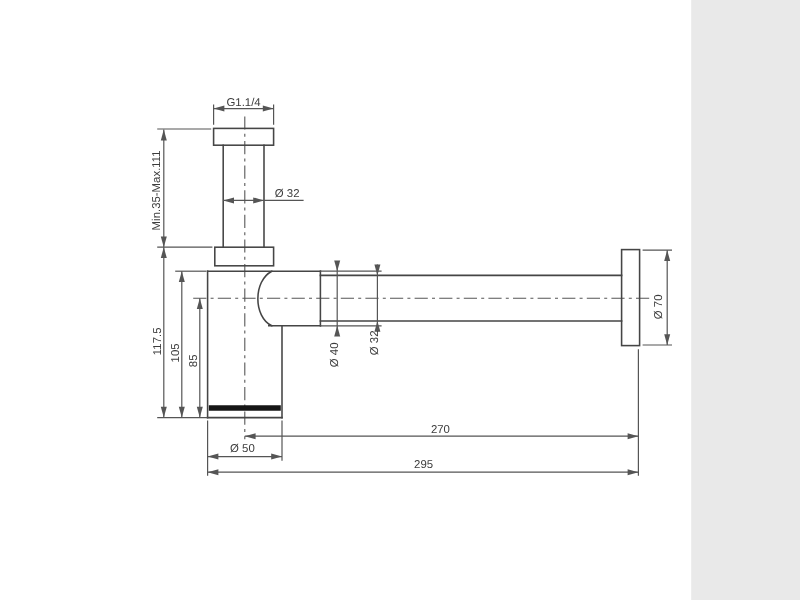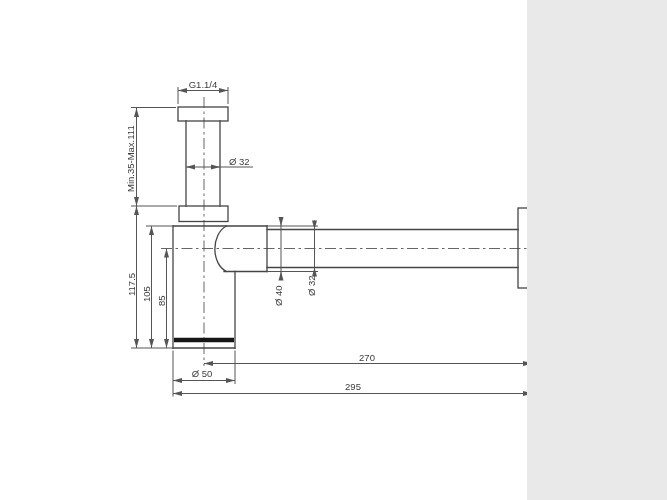--- a/index.html
+++ b/index.html
@@ -1,19 +1,19 @@
 <!DOCTYPE html>
 <html style="--line: #454545; --dim: #555555; --text: #3c3c3c; --thick: #161616; --bg: #ffffff;"><head>
 <meta charset="utf-8">
 <style>
   :root{
     --line:#454545; --dim:#555555; --text:#3c3c3c; --thick:#161616; --bg:#ffffff;
   }
   html,body{margin:0;padding:0;background:#e9e9e9;}
-  .stage{width:527px;height:500px;background:var(--bg);position:relative;overflow:hidden;
+  .stage{width:576px;height:500px;background:var(--bg);position:relative;overflow:hidden;
          font-family:"Liberation Sans",sans-serif;}
   svg{display:block;}
   .p{stroke:var(--line);stroke-width:1.3;fill:none;stroke-linecap:square;}
   .d{stroke:var(--dim);stroke-width:1;fill:none;}
   .cl{stroke:var(--dim);stroke-width:0.9;fill:none;stroke-dasharray:11 3.5 2.5 3.5;}
   .thick{stroke:var(--thick);stroke-width:4.5;fill:none;}
   text{font:9.5px "Liberation Sans",sans-serif;fill:var(--text);}
   .mid{text-anchor:middle;}
   marker path{fill:var(--dim);stroke:none;}
 </style>

